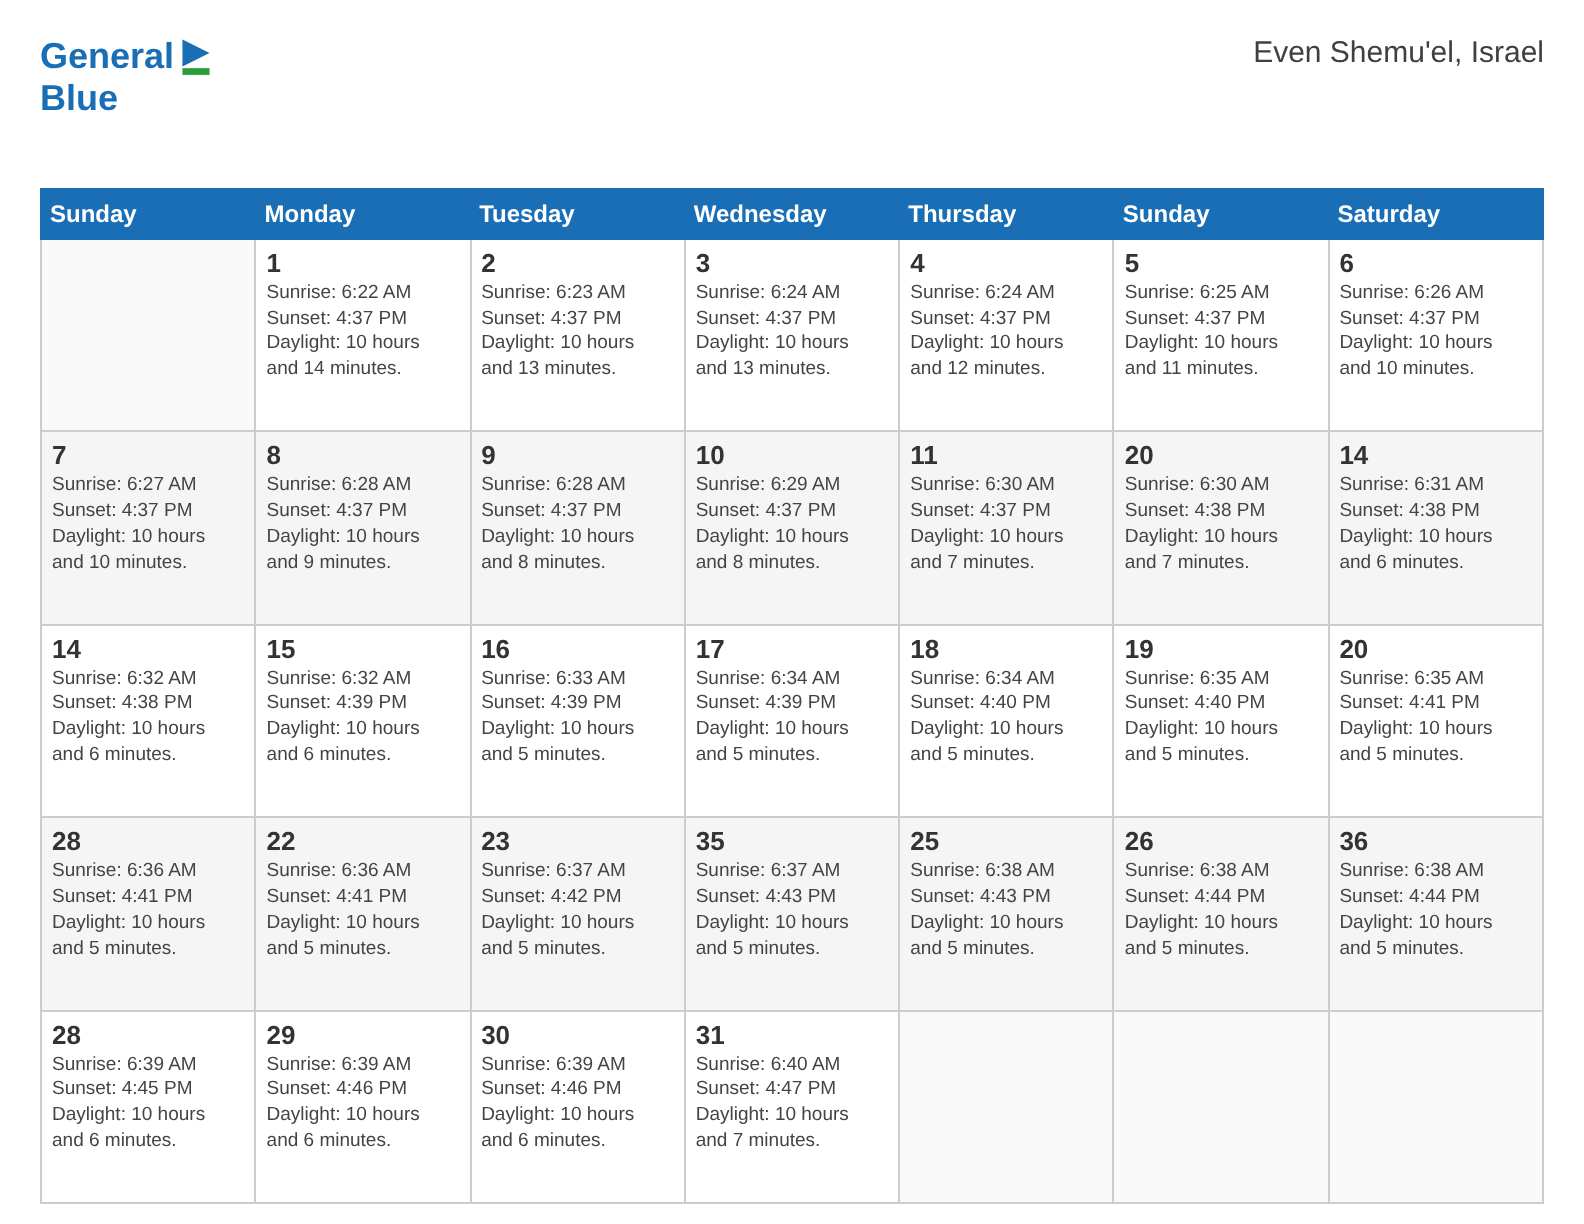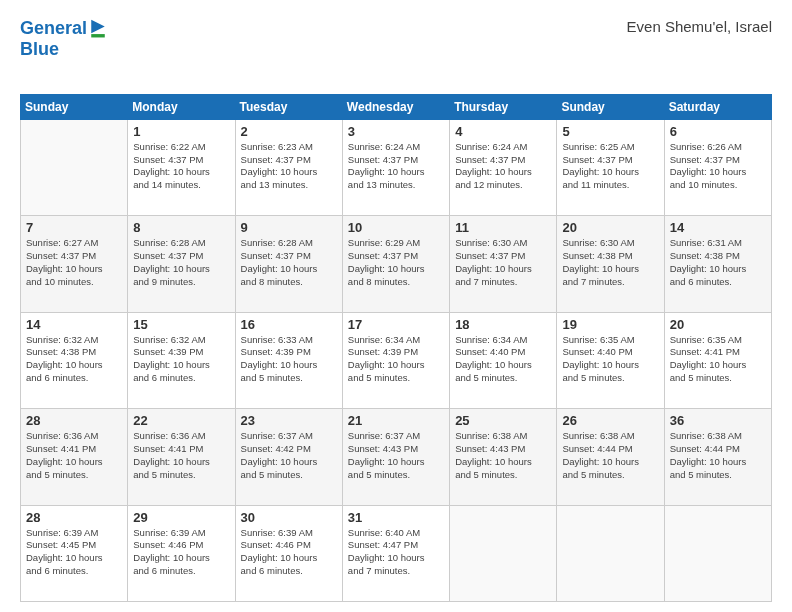--- a/index.html
+++ b/index.html
@@ -298,21 +298,21 @@
 and 5 minutes.</div>
           </td>
           <td>
             <span class="day-number">23</span>
             <div class="day-info" style="white-space: pre-line;">Sunrise: 6:37 AM
 Sunset: 4:42 PM
 Daylight: 10 hours
 and 5 minutes.</div>
           </td>
           <td>
-            <span class="day-number">21</span>
+            <span class="day-number">35</span>
             <div class="day-info" style="white-space: pre-line;">Sunrise: 6:37 AM
 Sunset: 4:43 PM
 Daylight: 10 hours
 and 5 minutes.</div>
           </td>
           <td>
             <span class="day-number">25</span>
             <div class="day-info" style="white-space: pre-line;">Sunrise: 6:38 AM
 Sunset: 4:43 PM
 Daylight: 10 hours

